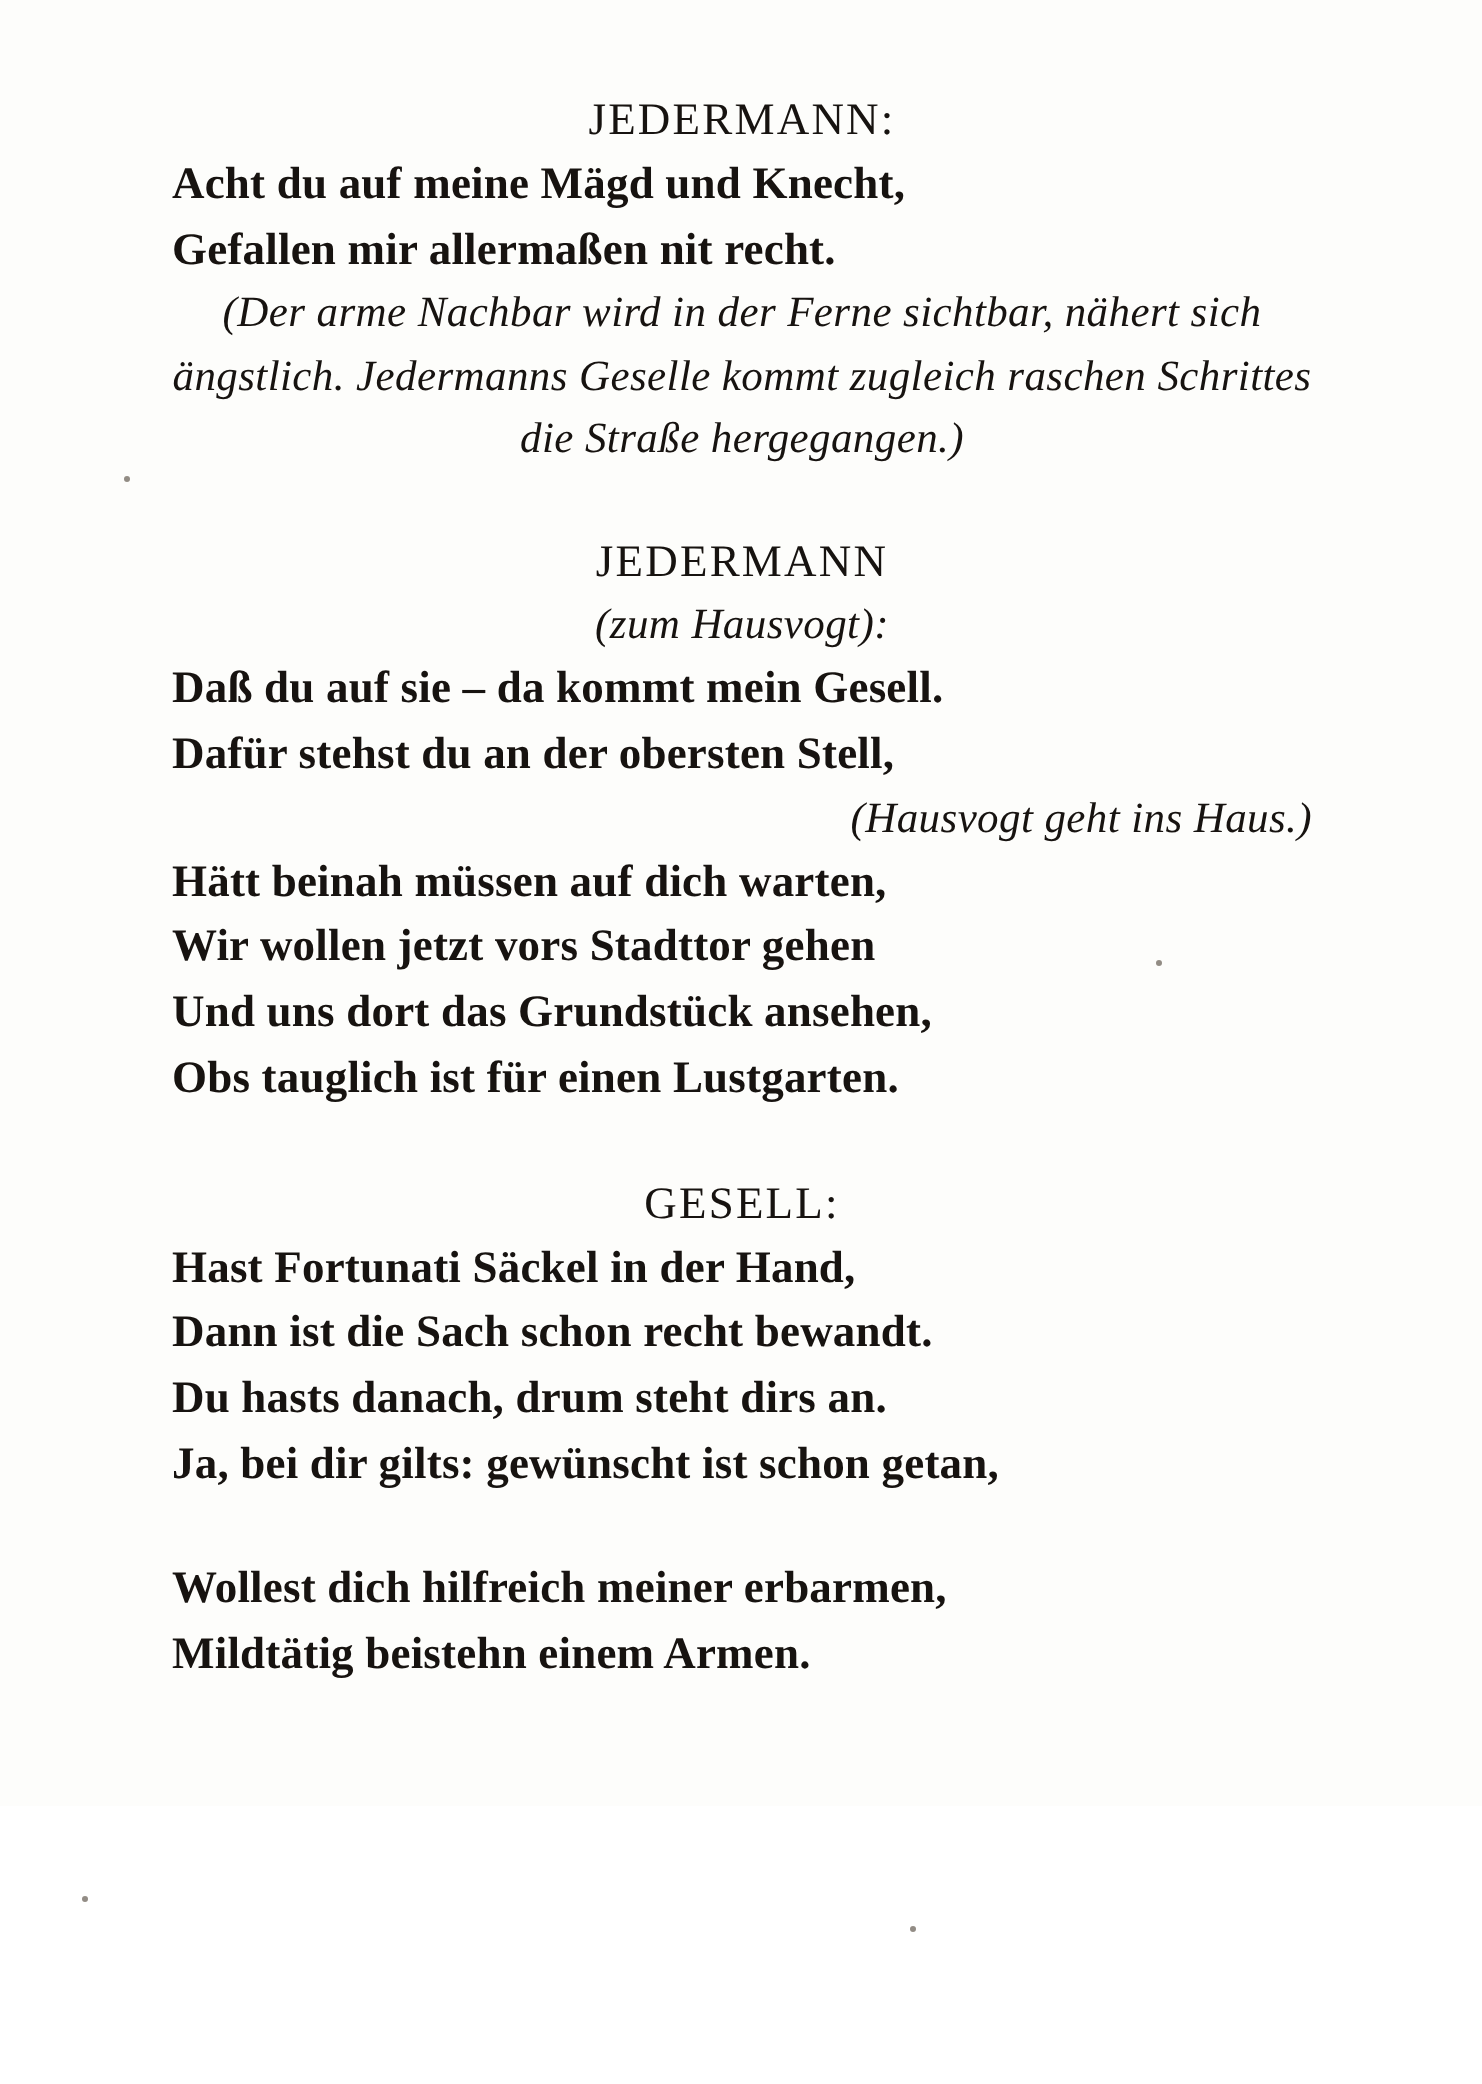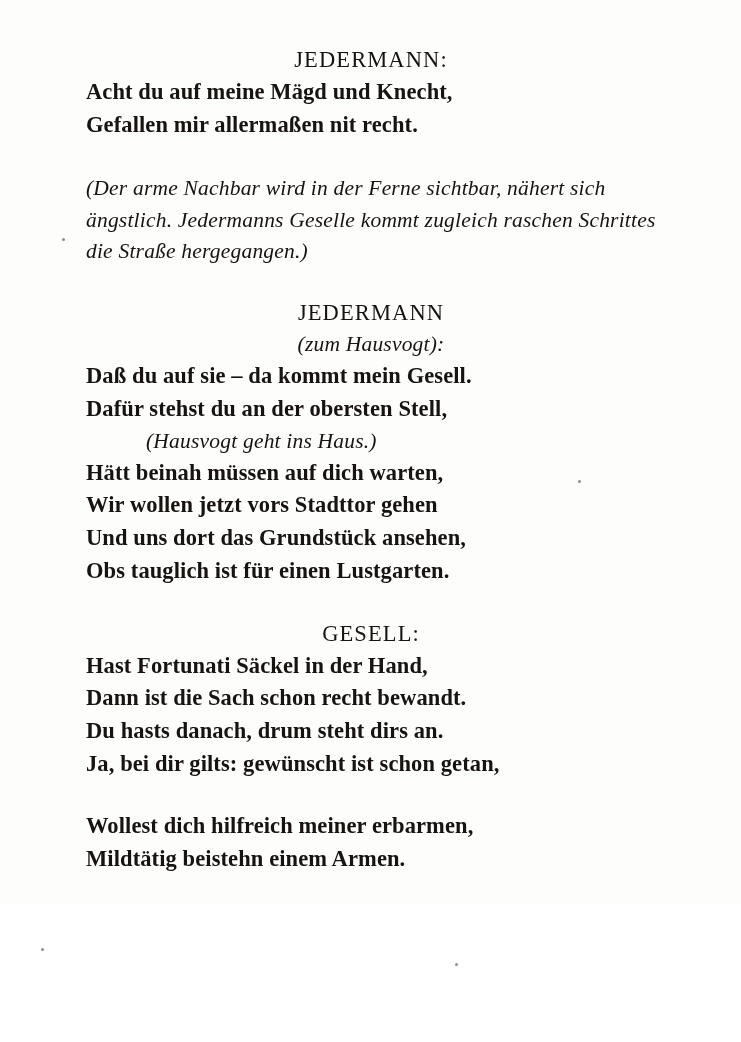--- a/index.html
+++ b/index.html
@@ -55,22 +55,21 @@
     font-size: 21.5px;
     line-height: 1.45;
     margin: 0;
     white-space: pre-wrap;
     letter-spacing: 0.2px;
   }
   .stage.center {
     text-align: center;
   }
   .stage.justify {
-    text-align: left;
-    margin-top: 32px;
+    text-align: center;
   }
   .gap-lg { height: 30px; }
   .folio {
     position: absolute;
     left: 0;
     top: 968px;
     width: 741px;
     text-align: right;
     font-size: 19px;
     letter-spacing: 2px;
@@ -106,21 +105,21 @@
       <p class="stage justify">(Der arme Nachbar wird in der Ferne sichtbar, nähert sich ängstlich. Jedermanns Geselle kommt zugleich raschen Schrittes die Straße hergegangen.)</p>
     </div>
 
     <div class="gap-lg"></div>
 
     <div class="block">
       <p class="speaker">JEDERMANN</p>
       <p class="stage center">(zum Hausvogt):</p>
       <p class="line left">Daß du auf sie – da kommt mein Gesell.</p>
       <p class="line left">Dafür stehst du an der obersten Stell,</p>
-      <p class="stage center" style="text-align:left; padding-left:60px;font-family:Liberation Serif, serif;">(Hausvogt geht ins Haus.)</p>
+      <p class="stage center" style="text-align:right; padding-left:60px;font-family:Liberation Serif, serif;">(Hausvogt geht ins Haus.)</p>
       <p class="line left">Hätt beinah müssen auf dich warten,</p>
       <p class="line left">Wir wollen jetzt vors Stadttor gehen</p>
       <p class="line left">Und uns dort das Grundstück ansehen,</p>
       <p class="line left">Obs tauglich ist für einen Lustgarten.</p>
     </div>
 
     <div class="gap-lg"></div>
 
     <div class="block">
       <p class="speaker">GESELL:</p>

